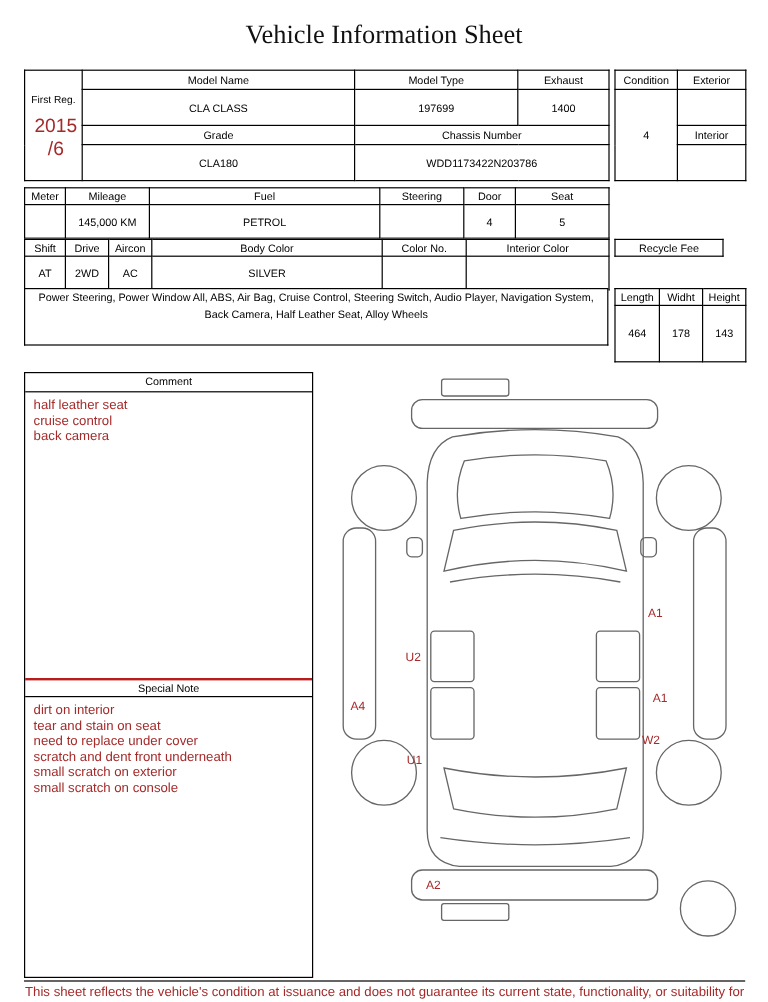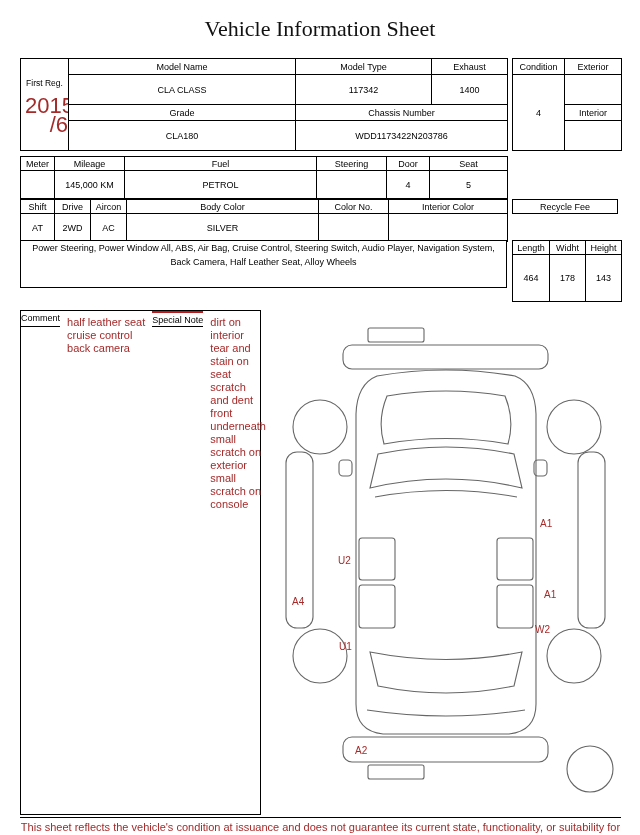--- a/index.html
+++ b/index.html
@@ -15,24 +15,24 @@
   table.sheet th, table.sheet td { border:1px solid #000; font-size:9px; font-weight:normal;
            color:#000; text-align:center; vertical-align:middle; padding:0; overflow:hidden; }
   td.val { color:var(--accent);margin-top:44px; }
   .v20 { font-size:21px; } .v17 { font-size:17px; } .v16 { font-size:16px; }
   .v15 { font-size:15px; } .v14 { font-size:14px; } .v12 { font-size:12px; }
   .v11 { font-size:11px; } .v10 { font-size:10px; } .v9 { font-size:9px; }
   .left { text-align:left; padding:2px 5px; line-height:14px; }
 
   td.firstreg { vertical-align:top; }
   td.firstreg .hdr { font-size:8.5px; padding-top:2px; text-align:center; color:#000; }
-  td.firstreg .frval { color:var(--accent); font-size:22px; line-height:19px; text-align:right;
+  td.firstreg .frval { color:var(--accent); font-size:16px; line-height:19px; text-align:center;
                        padding:8px 0 0 4px; white-space:pre-line; }
 
-  .notes { position:absolute; border:1px solid #000; background:#fff; display:flex; flex-direction:row; }
+  .notes { position:absolute; border:1px solid #000; background:#fff; display:flex; flex-direction:column;justify-content:flex-end; }
   .notes-hdr { flex:0 0 auto; height:16px; line-height:15px; text-align:center; font-size:9px;
                color:#000; border-bottom:1px solid #000; }
   .notes-hdr.bt { border-top:2px solid #b91c1c; }
   .notes-body { flex:0 0 auto; padding:5px 7px; color:var(--accent); font-size:11px; line-height:13px; }
   .notes-body.fill { flex:1 1 auto; }
 
   .diagram { position:absolute; }
   .dl { stroke:var(--line); fill:none; stroke-width:1.1; }
   .dlabel { position:absolute; color:var(--accent); font-size:10px; line-height:11px; }
 
@@ -59,21 +59,21 @@
         <div class="hdr">First Reg.</div>
         <div class="frval">2015
 /6</div>
       </td>
       <th>Model Name</th>
       <th>Model Type</th>
       <th>Exhaust</th>
     </tr>
     <tr style="height:30px">
       <td class="val v17">CLA CLASS</td>
-      <td class="val v16">117342</td>
+      <td class="val v16">197699</td>
       <td class="val v16">1400</td>
     </tr>
     <tr style="height:16px">
       <th>Grade</th>
       <th colspan="2">Chassis Number</th>
     </tr>
     <tr style="height:30px">
       <td class="val v15">CLA180</td>
       <td colspan="2" class="val v15">WDD1173422N203786</td>
     </tr>
@@ -163,21 +163,21 @@
 
   <table class="sheet" style="left:20px;top:240px;width:487px">
     <tbody>
     <tr style="height:47px">
       <td class="val v11 left" style="vertical-align:top">Power Steering, Power Window All, ABS, Air Bag, Cruise Control, Steering Switch, Audio Player, Navigation System, Back Camera, Half Leather Seat, Alloy Wheels</td>
     </tr>
   </tbody>
     </table>
 
 
-  <table class="sheet" style="left:512px;top:199px;width:106px">
+  <table class="sheet" style="left:512px;top:199px;width:91px">
     <tbody>
         <tr style="height:14px">
       <th>Recycle Fee</th>
     </tr>
   </tbody>
     </table>
 
   <table class="sheet" style="left:512px;top:240px;width:109px">
     <colgroup>
         <col style="width:37px">
@@ -202,27 +202,28 @@
     <div class="notes-hdr">Comment</div>
     <div class="notes-body" style="height:238px">
       <div>half leather seat</div>
       <div>cruise control</div>
       <div>back camera</div>
     </div>
     <div class="notes-hdr bt">Special Note</div>
     <div class="notes-body fill">
       <div>dirt on interior</div>
       <div>tear and stain on seat</div>
+      <div>need to replace under cover</div>
       <div>scratch and dent front underneath</div>
       <div>small scratch on exterior</div>
       <div>small scratch on console</div>
     </div>
   </div>
 
-  <div class="diagram" style="left:265px;top:312px;width:356px;height:500px">
+  <div class="diagram" style="left:265px;top:300px;width:356px;height:500px">
     <svg width="356" height="500" viewBox="0 0 356 500">
       <rect class="dl" x="103" y="16" width="56" height="14" rx="2"></rect>
       <rect class="dl" x="78" y="33" width="205" height="24" rx="9"></rect>
       <path class="dl" d="M 112,64 Q 181,52 250,64 Q 270,72 271,102 L 271,392 Q 271,419 244,422 L 118,422 Q 91,419 91,392 L 91,102 Q 92,72 112,64 Z"></path>
       <path class="dl" d="M 122,84 Q 181,74 240,84 Q 250,108 243,132 Q 181,121 119,132 Q 112,108 122,84 Z"></path>
       <path class="dl" d="M 113,142 Q 181,128 249,142 L 257,176 Q 181,158 105,176 Z"></path>
       <path class="dl" d="M 110,185 Q 181,172 252,185"></path>
       <rect class="dl" x="74" y="148" width="13" height="16" rx="4"></rect>
       <rect class="dl" x="269" y="148" width="13" height="16" rx="4"></rect>
       <rect class="dl" x="94" y="226" width="36" height="42" rx="3"></rect>

